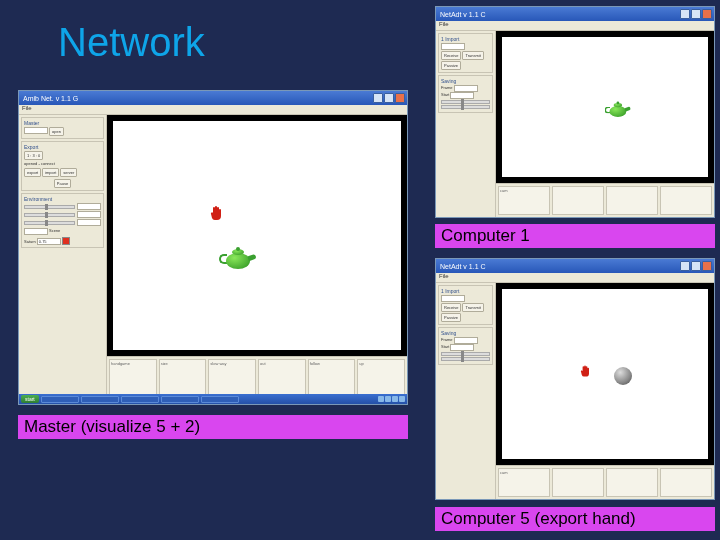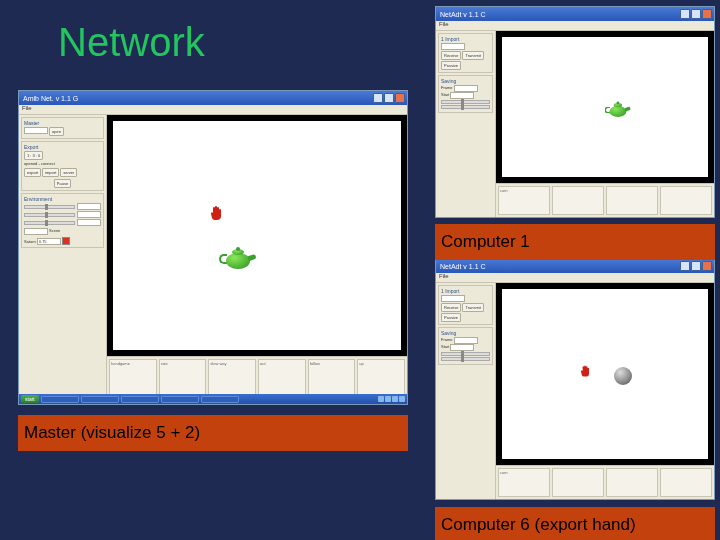--- a/index.html
+++ b/index.html
@@ -9,29 +9,29 @@
     background: #1e2a52;
     font-family: Arial, sans-serif;
     position: relative;
     overflow: hidden;
   }
   .slide-title {
     position: absolute;
     top: 20px;
     left: 58px;
     font-size: 40px;
-    color: #22c55e;
+    color: #0ea5e9;
     font-weight: normal;
   }
   .caption {
     position: absolute;
-    background: #c2410c;
+    background: #d946ef;
     color: #000;
     font-size: 17px;
-    padding: 8px 6px;
+    padding: 2px 6px;
   }
   .caption-master { top: 415px; left: 18px; width: 390px; }
   .caption-c1 { top: 224px; left: 435px; width: 280px; }
   .caption-c2 { top: 507px; left: 435px; width: 280px; }
 
   .win {
     position: absolute;
     background: #ece9d8;
     border: 1px solid #7a98b8;
     box-shadow: 0 0 0 1px #3b5d8a inset;
@@ -458,13 +458,13 @@
         <div class="bcell"></div>
         <div class="bcell"></div>
         <div class="bcell"></div>
       </div>
     </div>
   </div>
 </div>
 
 <div class="caption caption-master">Master (visualize 5 + 2)</div>
 <div class="caption caption-c1">Computer 1</div>
-<div class="caption caption-c2">Computer 6 (export hand)</div>
+<div class="caption caption-c2">Computer 5 (export hand)</div>
 
 </body></html>

